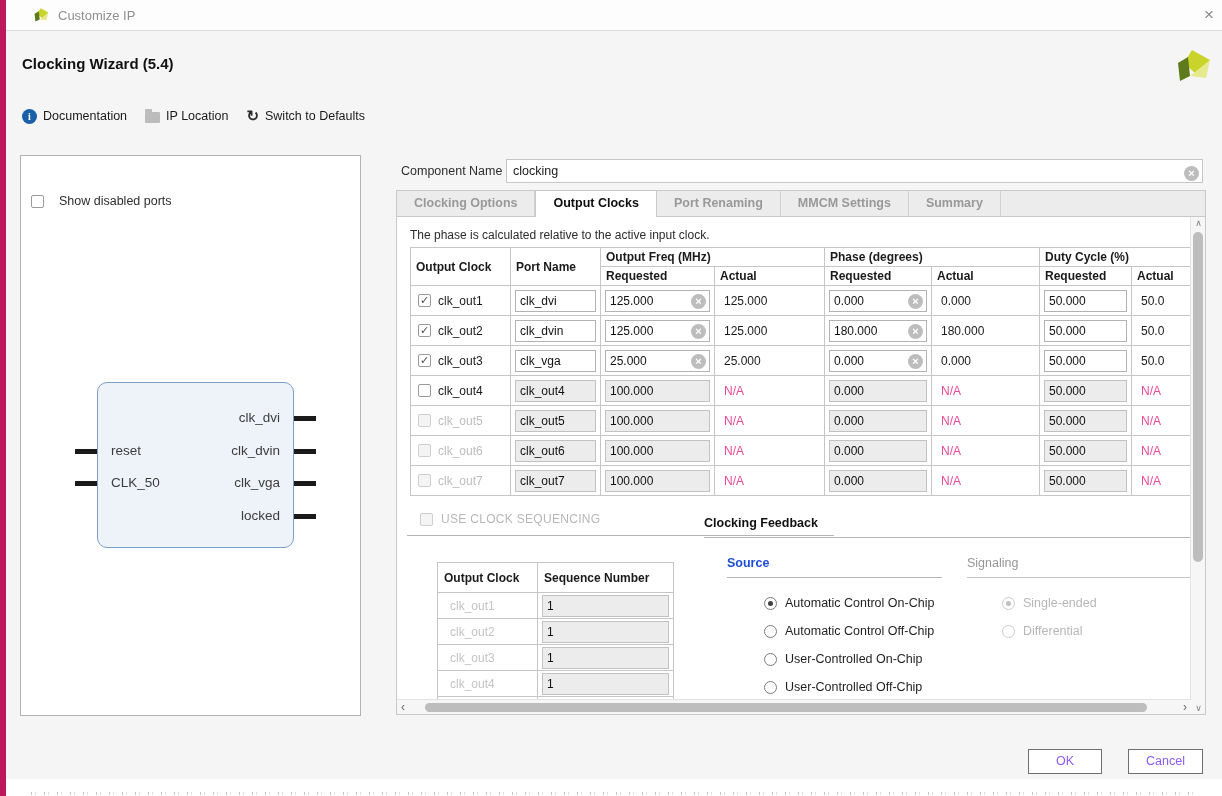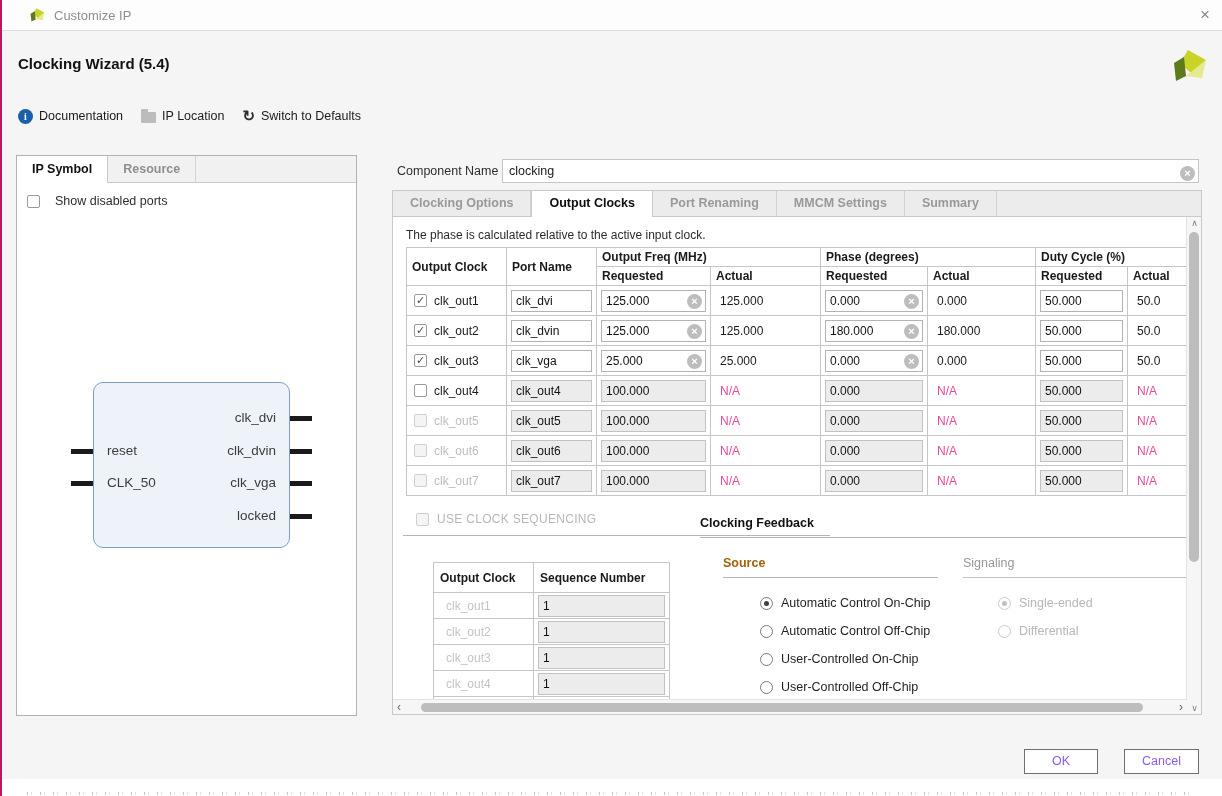--- a/index.html
+++ b/index.html
@@ -1,18 +1,18 @@
 <!DOCTYPE html>
 <html><head>
 <meta charset="utf-8">
 <style>
   * { margin:0; padding:0; box-sizing:border-box; }
   html,body { background:#ffffff; }
   body { font-family:"Liberation Sans", sans-serif; }
-  .screen { position:relative; width:1222px; height:796px; background:#f5f5f5; overflow:hidden; border-left:2px solid #be185d;text-decoration:underline; }
+  .screen { position:relative; width:1222px; height:796px; background:#f5f5f5; overflow:hidden; border-left:6px solid #be185d;text-decoration:underline; }
 
   
   .titlebar { position:absolute; left:0; top:0; width:1222px; height:31px; background:#fdfdfd; border-bottom:1px solid #dcdcdc; }
   .titlebar .tlogo { position:absolute; left:26px; top:7px; width:18px; height:18px; }
   .titlebar .ttext { position:absolute; left:52px; top:8px; font-size:13px; color:#8f8f8f; }
   .close-x { position:absolute; right:14px; top:5px; font-size:17px; color:#8a8a8a; cursor:default; }
 
   
   .hdr-title { position:absolute; left:16px; top:55px; font-size:15px; font-weight:bold; color:#111; }
   .hdr-logo { position:absolute; left:1166px; top:48px; width:42px; height:40px; }
@@ -74,21 +74,21 @@
   .seq-wrap { position:absolute; left:40px; top:345px; width:238px; height:138px; overflow:hidden; }
   .seq-table { border-collapse:collapse; table-layout:fixed; }
   .seq-table th, .seq-table td { border:1px solid #c6c6c6; font-size:12px; }
   .seq-table th { height:30px; font-weight:bold; text-align:left; padding:0 6px; color:#1a1a1a; }
   .seq-table td { height:26px; padding:0 2px; }
   .seq-clock { color:#c4c4c4; padding-left:12px !important; }
 
   
   .fb-title { position:absolute; left:307px; top:299px; font-size:12.5px; font-weight:bold; color:#111; }
   .fb-underline { position:absolute; left:307px; top:320px; width:486px; height:1px; background:#b5b5b5; }
-  .src-label { position:absolute; left:330px; top:339px; font-size:12.5px; font-weight:bold; color:#a16207; }
+  .src-label { position:absolute; left:330px; top:339px; font-size:12.5px; font-weight:bold; color:#1d4ed8; }
   .src-underline { position:absolute; left:330px; top:360px; width:215px; height:1px; background:#b5b5b5; }
   .sig-label { position:absolute; left:570px; top:339px; font-size:12.5px; color:#979797; }
   .sig-underline { position:absolute; left:570px; top:360px; width:223px; height:1px; background:#c4c4c4; }
   .radio-row { position:absolute; display:flex; align-items:center; gap:8px; font-size:12.5px; color:#1f1f1f; }
   .radio { width:13px; height:13px; border-radius:50%; border:1px solid #7c7c7c; background:#fff; position:relative; }
   .radio.sel:before { content:""; position:absolute; left:3px; top:3px; width:5px; height:5px; border-radius:50%; background:#3f3f3f; }
   .radio.dis { border-color:#cbcbcb; }
   .radio.dis.sel:before { background:#c0c0c0; }
   .radio-row.dis { color:#b7b7b7; }
 
@@ -140,24 +140,20 @@
       <span class="folder-ic"></span>
       <span>IP Location</span>
     </span>
     <span class="tb-item">
       <span class="refresh-ic">↻</span>
       <span>Switch to Defaults</span>
     </span>
   </div>
 
   <div class="left-panel">
-    <div class="lp-tabbar">
-      <span class="lp-tab active">IP Symbol</span>
-      <span class="lp-tab">Resource</span>
-    </div>
     <div class="lp-cbrow">
       <span class="cb"></span>
       <span>Show disabled ports</span>
     </div>
 
     <div class="sym-block"></div>
     <span class="sym-label sym-in" style="left:90px; top:286px;">reset</span>
     <span class="sym-label sym-in" style="left:90px; top:318px;">CLK_50</span>
     <span class="sym-label sym-out" style="left:129px; top:253px; width:130px;">clk_dvi</span>
     <span class="sym-label sym-out" style="left:129px; top:286px; width:130px;">clk_dvin</span>

